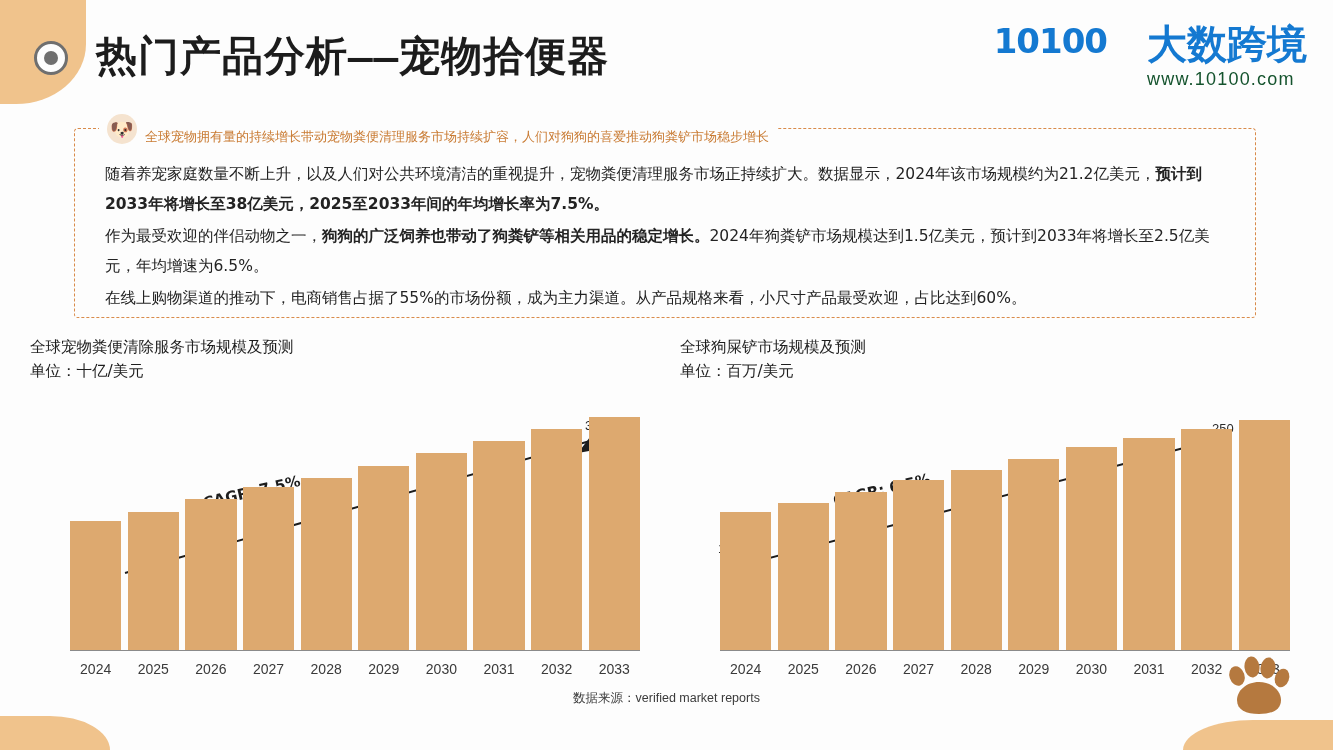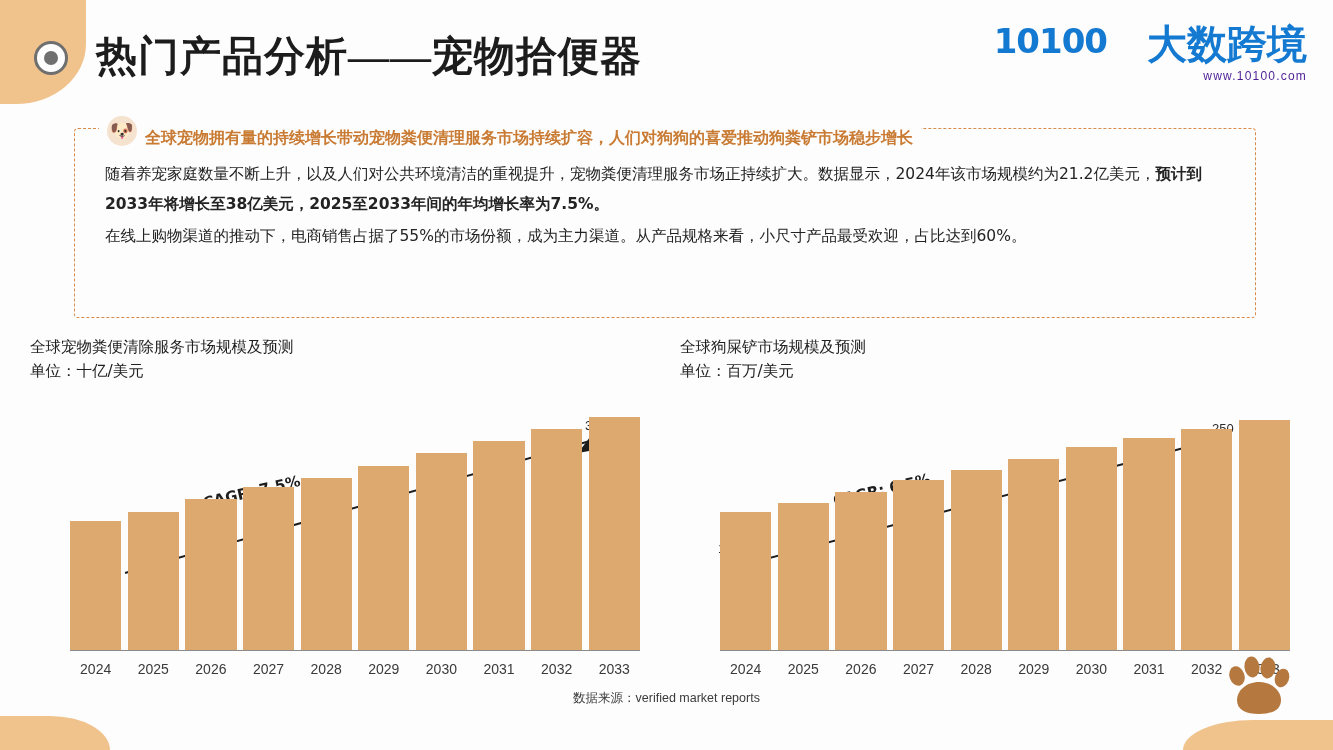--- a/index.html
+++ b/index.html
@@ -35,60 +35,60 @@
     display:flex; align-items:center; justify-content:center;
   }
   .title-bullet i {
     display:block; width:14px; height:14px; border-radius:50%;
     background:#6f6f6f;
   }
   .page-title {
     position:absolute; left:96px; top:29px;
     font-size:41px; font-weight:bold; letter-spacing:1px;
     color:#1c1c1c;
-    font-family:Liberation Serif, serif;
+    font-family:Liberation Mono, monospace;
   }
   
   .logo {
     position:absolute; right:26px; top:24px;
     display:flex; align-items:flex-start;gap:34px;
   }
   .logo-mark {
     font-size:34px; font-weight:bold; color:#1479d1;
     letter-spacing:-1px; line-height:1;
     font-family:"DejaVu Sans","Liberation Sans",sans-serif;
   }
   .logo-text-wrap { margin-left:6px; }
   .logo-cn {
     font-size:40px; font-weight:bold; color:#1479d1; line-height:1;
     font-family:"DejaVu Sans","Liberation Sans",sans-serif;
   }
   .logo-url {
-    font-size:12px; color:#4c1d95; letter-spacing:1.2px; margin-top:5px;
-    text-align:right;
+    font-size:18px; color:#14532d; letter-spacing:1.2px; margin-top:5px;
+    text-align:left;
   }
   
   .callout {
     position:absolute; left:74px; top:128px; width:1182px; height:190px;
     border:1.5px dashed #d98b4a;
     border-radius:4px;
   }
   .callout-head {
     position:absolute; left:24px; top:-17px;
     background:#fdfdfd; padding:0 8px;
     display:flex; align-items:center; gap:8px;
     white-space:nowrap;
   }
   .dog-badge {
     width:30px; height:30px; border-radius:50%;
     background:#f5e3cf; display:flex; align-items:center; justify-content:center;
     font-size:19px; line-height:1;
   }
   .callout-head-text {
-    font-size:16px; font-weight:bold; color:#c97b33;
+    font-size:13px; font-weight:normal; color:#c97b33;
     font-family:"DejaVu Sans","Liberation Sans",sans-serif;
     margin-top:16px;
   }
   .callout-body {
     padding:30px 18px 0 22px;
     font-size:15.5px; line-height:30px; color:#232323;
     font-family:"DejaVu Sans","Liberation Sans",sans-serif;
   }
   .callout-body p { margin:0 0 2px 8px; }
   .callout-body b { font-weight:bold; }
@@ -164,20 +164,21 @@
   </div>
 </div>
 
 <div class="callout">
   <div class="callout-head">
     <div class="dog-badge">🐶</div>
     <div class="callout-head-text">全球宠物拥有量的持续增长带动宠物粪便清理服务市场持续扩容，人们对狗狗的喜爱推动狗粪铲市场稳步增长</div>
   </div>
   <div class="callout-body">
     <p id="p0">随着养宠家庭数量不断上升，以及人们对公共环境清洁的重视提升，宠物粪便清理服务市场正持续扩大。数据显示，2024年该市场规模约为21.2亿美元，<b>预计到2033年将增长至38亿美元，2025至2033年间的年均增长率为7.5%。</b></p>
+    <p id="p1">作为最受欢迎的伴侣动物之一，<b>狗狗的广泛饲养也带动了狗粪铲等相关用品的稳定增长。</b>2024年狗粪铲市场规模达到1.5亿美元，预计到2033年将增长至2.5亿美元，年均增速为6.5%。</p>
     <p id="p2">在线上购物渠道的推动下，电商销售占据了55%的市场份额，成为主力渠道。从产品规格来看，小尺寸产品最受欢迎，占比达到60%。</p>
   </div>
 </div>
 
 <div class="charts">
 
   <div class="chart-block left">
     <div class="chart-title">全球宠物粪便清除服务市场规模及预测</div>
     <div class="chart-title">单位：十亿/美元</div>
     <div class="chart-area">

